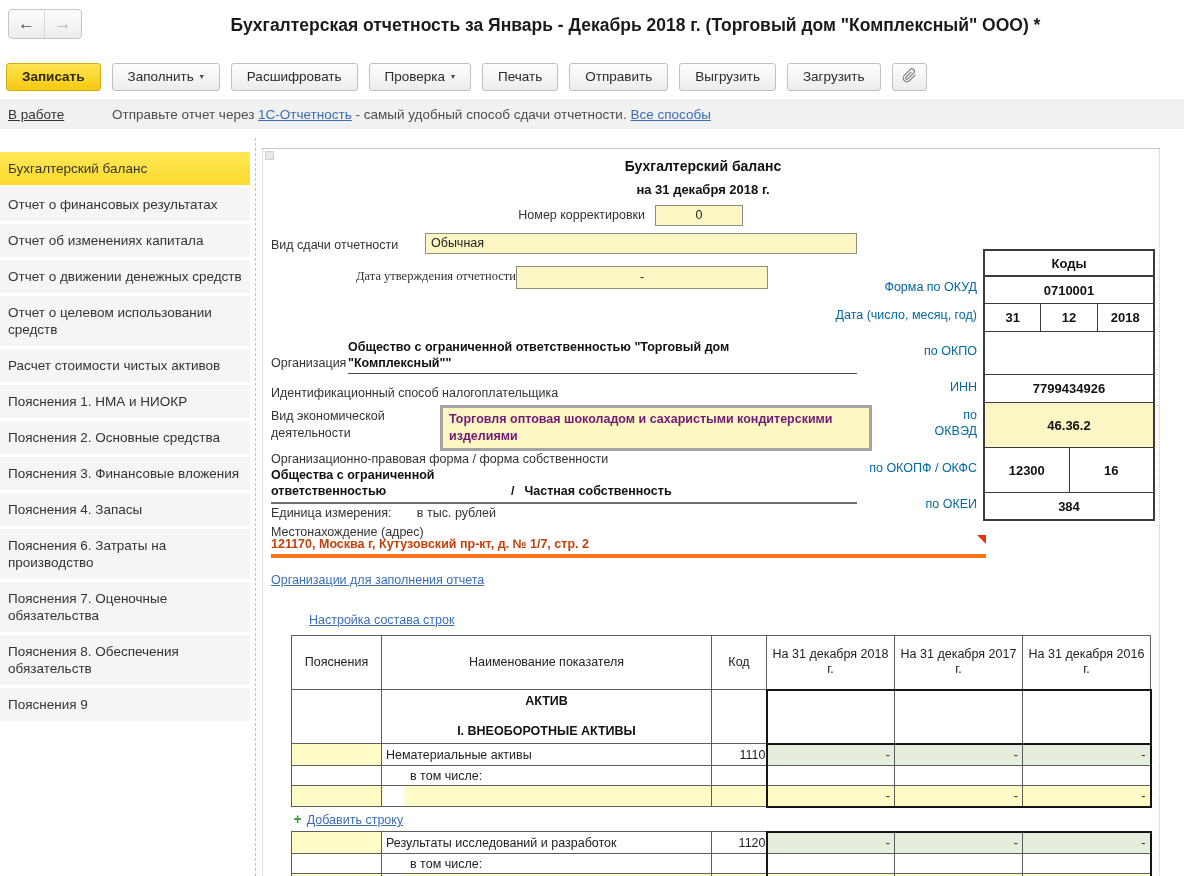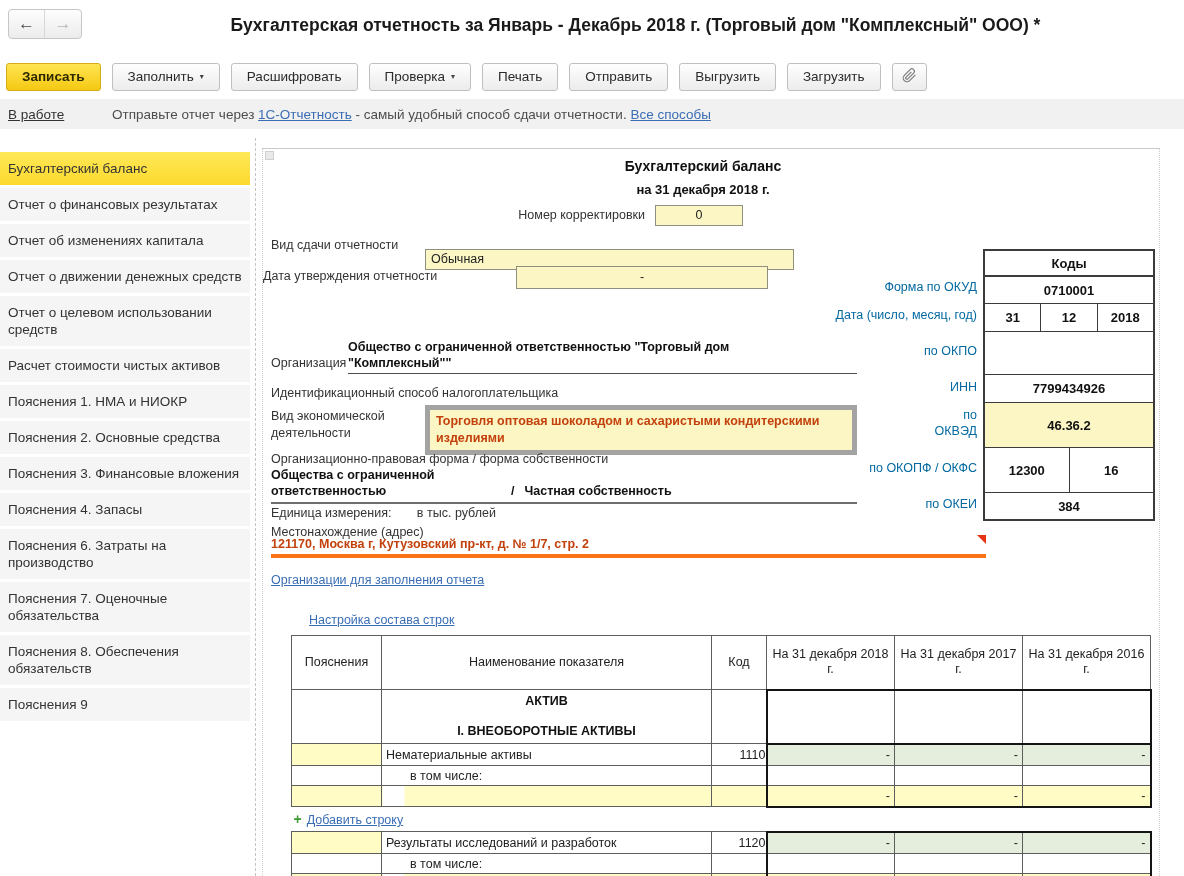--- a/index.html
+++ b/index.html
@@ -53,22 +53,22 @@
     font-size:14px; font-weight:bold; color:#111; }
   .fsub { position:absolute; left:0; top:33px; width:880px; text-align:center;
     font-size:13px; font-weight:bold; color:#111; }
   .lbl { position:absolute; color:#333; }
   .yfield { position:absolute; background:#fcf6c5; border:1px solid #8f8f80; height:21px;
     line-height:19px; padding:0 5px; color:#222; }
   .yfield.center { text-align:center; }
 
   .orgval { position:absolute; left:85px; top:190px; width:509px; font-weight:bold; color:#111;
     line-height:16px; border-bottom:1px solid #4d4d4d; padding-bottom:2px; }
-  .actbox { position:absolute; left:162px; top:256px; width:432px; min-height:41px;
-    background:#fcf6c5; border:5px solid #a3a3a3; font-weight:bold; color:#c2410c;
+  .actbox { position:absolute; left:177px; top:256px; width:432px; min-height:41px;
+    background:#fcf6c5; border:3px solid #a3a3a3; font-weight:bold; color:#701a75;
     padding:3px 6px; line-height:17px; }
   .legal { position:absolute; left:8px; top:318px; width:586px; font-weight:bold; color:#111;
     line-height:16px; border-bottom:2px solid #6e6e6e; padding-bottom:3px; }
   .legal .l2 { display:flex; }
   .legal .l2 .w1 { width:240px; }
   .legal .l2 .v2 { margin-left:10px; }
   .addr { position:absolute; left:8px; top:388px; width:715px; font-weight:bold; color:#c2410c;
     border-bottom:4px solid #f97316; padding-bottom:3px; }
   .notemark { position:absolute; right:0px; top:-4px; }
 
@@ -180,23 +180,23 @@
 <div class="panel">
   <div class="handle"></div>
 
   <div class="ftitle">Бухгалтерский баланс</div>
   <div class="fsub">на 31 декабря 2018 г.</div>
 
   <div class="lbl" style="left:0;top:59px;width:382px;text-align:right;">Номер корректировки</div>
   <div class="yfield center" style="left:392px;top:56px;width:88px;">0</div>
 
   <div class="lbl" style="left:8px;top:89px;">Вид сдачи отчетности</div>
-  <div class="yfield" style="left:162px;top:100px;width:369px;">Обычная</div>
-
-  <div class="lbl" style="left:0;top:120px;width:245px;text-align:left;">Дата утверждения отчетности</div>
+  <div class="yfield" style="left:162px;top:84px;width:432px;">Обычная</div>
+
+  <div class="lbl" style="left:8px;top:120px;width:245px;text-align:right;font-family:Liberation Serif, serif;">Дата утверждения отчетности</div>
   <div class="yfield center" style="left:253px;top:117px;width:252px;height:23px;line-height:21px;">-</div>
 
   <div class="orgval">
     <div>Общество с ограниченной ответственностью "Торговый дом</div>
     <div>"Комплексный""</div>
   </div>
   <div class="lbl" style="left:8px;top:207px;">Организация</div>
 
   <div class="lbl" style="left:8px;top:237px;">Идентификационный способ налогоплательщика</div>
 

